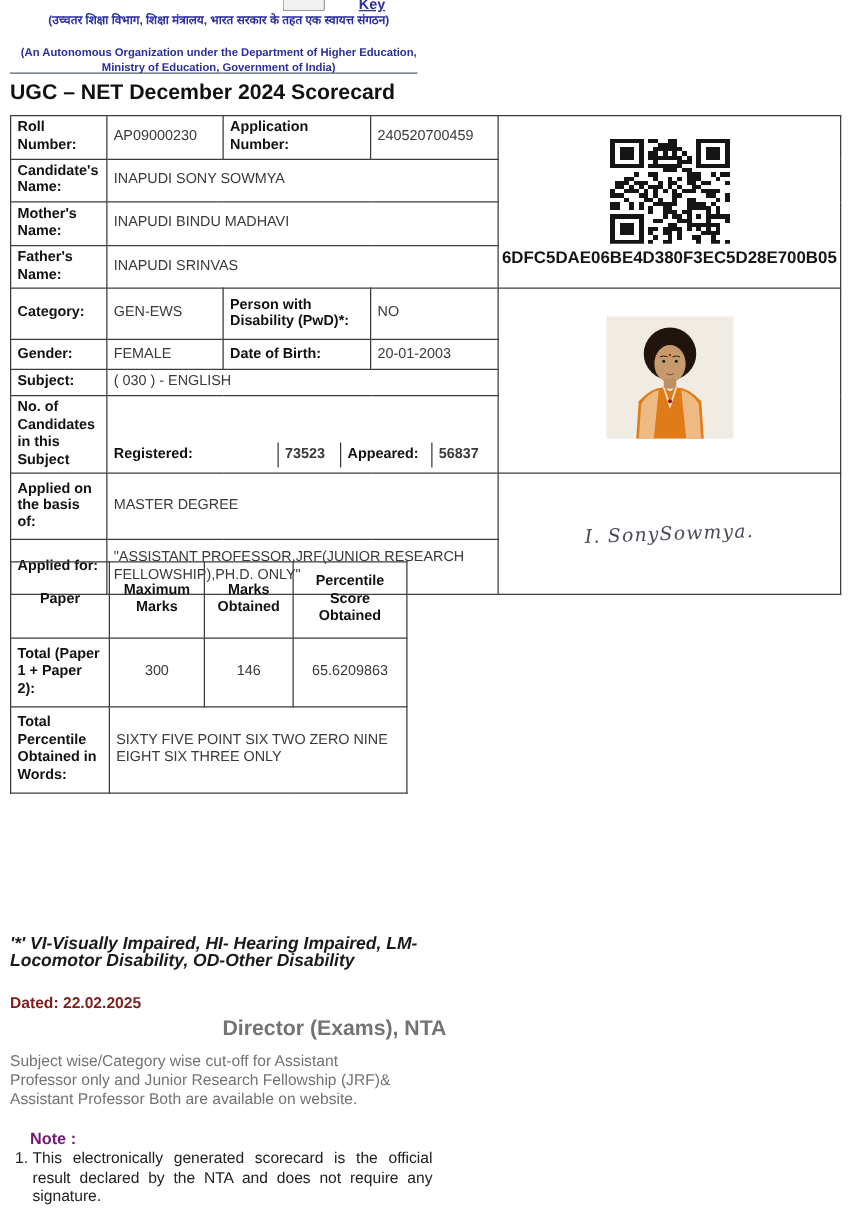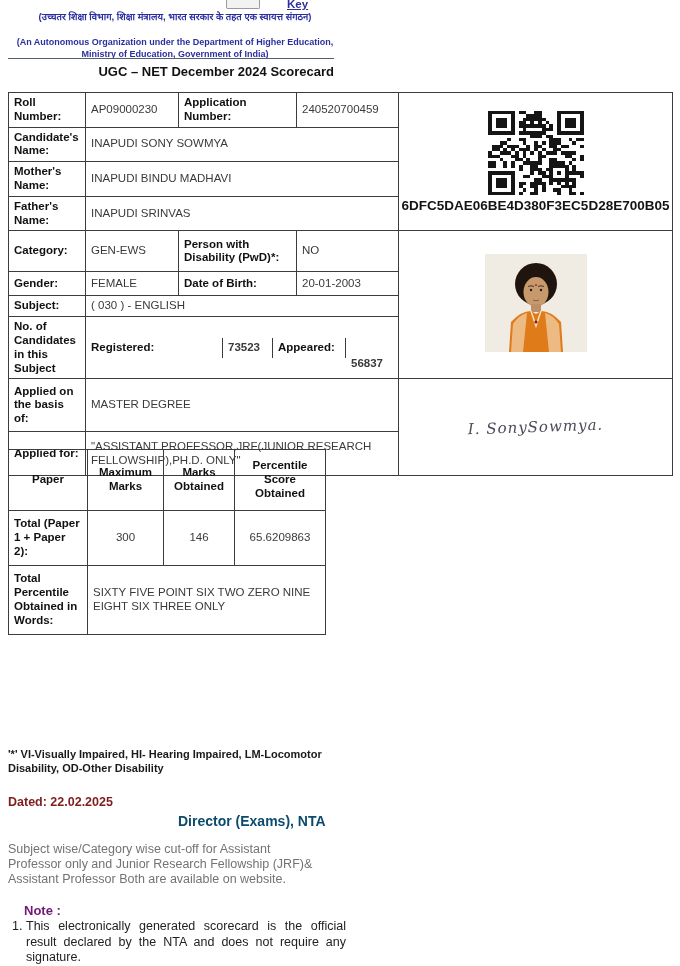--- a/index.html
+++ b/index.html
@@ -9,53 +9,53 @@
     font-family:"Liberation Sans","DejaVu Sans",sans-serif; color:#1c1c1c;
   }
   .abs { position:absolute; }
 
   
   .top-box { left:226px; top:0; width:34px; height:9px; border:1px solid #9a9a9a; border-top:none; background:#f2f2f2; border-radius:0 0 2px 2px; }
   .key-link { left:287px; top:-2px; font-size:11.5px; font-weight:bold; color:#2b2f9e; text-decoration:underline; }
   .org-hindi { left:8px; top:11px; width:334px; text-align:center; font-size:9.5px; line-height:12.5px; font-weight:600; color:#2b2f9e; }
   .org-eng { left:8px; top:37px; width:334px; text-align:center; font-size:9px; line-height:11.5px; font-weight:bold; color:#2b2f9e; }
   .head-rule { left:8px; top:58px; width:326px; border-top:1.5px solid #55606e; }
-  .doc-title { left:8px; top:64px; width:326px; text-align:right; font-size:13px; font-weight:bold; color:#111; }
+  .doc-title { left:8px; top:64px; width:326px; text-align:left; font-size:17px; font-weight:bold; color:#111; }
 
   
   table { border-collapse:collapse; table-layout:fixed; }
   td { border:1px solid #3c3c3c; padding:3px 5px; vertical-align:middle; font-size:11.5px; line-height:1.2; word-wrap:break-word; }
   td.lbl { font-weight:bold; color:#111; }
   td.val { color:#3a3a3a; }
   td.c { text-align:center; }
   td.nopad { padding:0; }
 
   .t1 { left:8px; top:92px; width:664px; }
   .t2 { left:8px; top:449px; width:317px; }
 
-  .subrow { display:flex; height:100%; align-items:center; }
+  .subrow { display:flex; height:100%; align-items:flex-end; }
   .subrow > div { display:flex; align-items:center; padding:3px 5px; border-right:1px solid #3c3c3c; font-size:11.5px;font-weight:bold; }
   .subrow > div:last-child { border-right:none;margin-top:33px; }
   .subrow .slbl { font-weight:bold; color:#111; }
   .subrow .sval { color:#3a3a3a; }
   .w137{width:137px;} .w50{width:50px;} .w73{width:73px;} .w53{flex:1;}
 
   .qrcell { text-align:center; vertical-align:middle; padding:2px 0; }
   .qr svg { display:block; margin:2px auto 3px auto; }
   .hash { font-size:13.5px; font-weight:bold; color:#141414; white-space:nowrap; text-align:center; letter-spacing:0; }
 
   .photocell { text-align:center; vertical-align:middle; }
   .photo { display:inline-block; }
   .sigcell { text-align:center; vertical-align:middle; }
   .sig { font-family:"DejaVu Serif","Liberation Serif",serif; font-style:italic; font-size:15px; color:#4a4a58; transform:rotate(-2deg); letter-spacing:1px; }
 
   
-  .disability-note { left:8px; top:747px; width:344px; font-size:11px; line-height:14px; font-weight:bold; color:#1a1a1a; }
+  .disability-note { left:8px; top:747px; width:344px; font-size:14px; line-height:14px; font-weight:bold; font-style:italic; color:#1a1a1a; }
   .dated { left:8px; top:795px; font-size:12.5px; font-weight:bold; color:#7f1d1d; }
-  .director { left:178px; top:813px; font-size:14px; font-weight:bold; color:#0c4a6e; }
+  .director { left:178px; top:813px; font-size:17px; font-weight:bold; color:#737373; }
   .cutoff-notice { left:8px; top:842px; width:312px; font-size:12.5px; line-height:15px; color:#737373; cursor:pointer; }
   .note-heading { left:24px; top:903px; font-size:13px; font-weight:bold; color:#701a75; }
   .notes-list { left:8px; top:919px; width:338px; font-size:12.5px; line-height:15.5px; color:#222; padding-left:18px; }
   .notes-list li { text-align:justify; }
   .notes-list li.cut { text-align-last:justify; }
 </style>
 </head>
 <body>
 
 <div class="abs top-box"></div>

